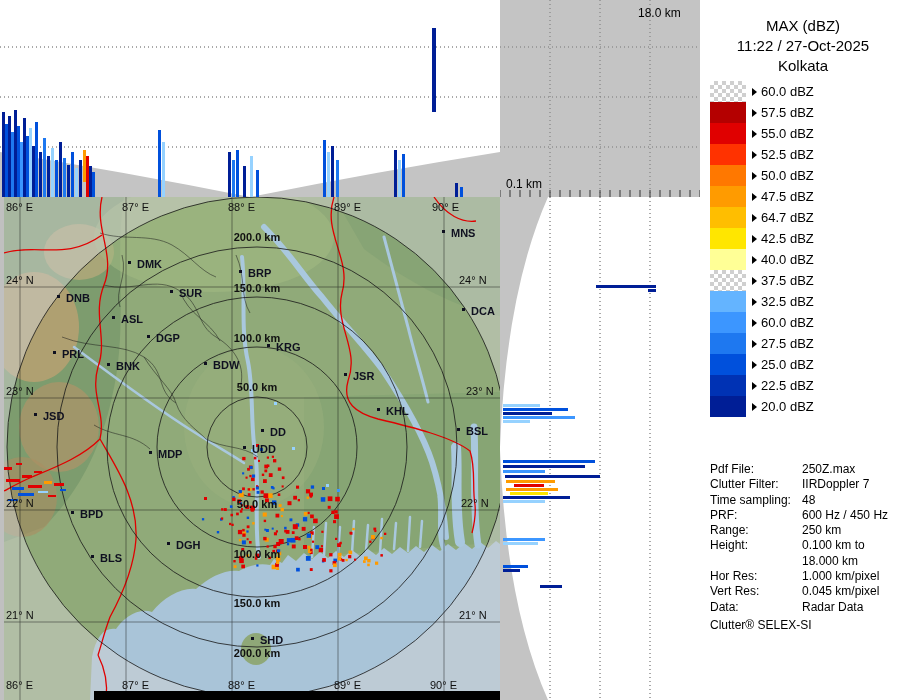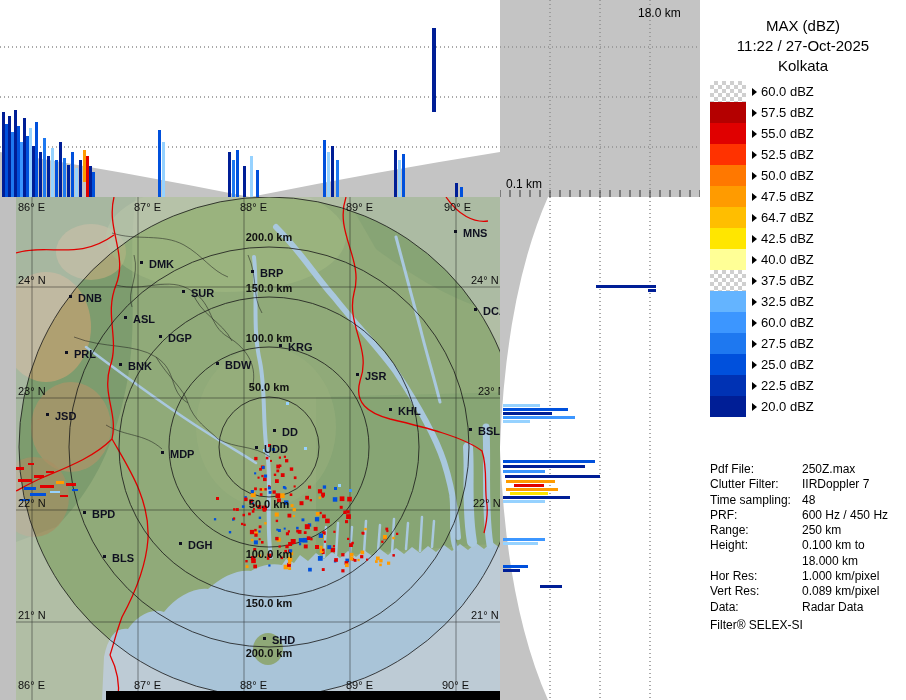--- a/index.html
+++ b/index.html
@@ -1,21 +1,21 @@
 <!DOCTYPE html>
 <html><head>
 <meta charset="utf-8">
 <style>
   html,body{margin:0;padding:0;background:#c0c0c0;}
   #app{position:relative;width:906px;height:700px;background:#c0c0c0;overflow:hidden;
        font-family:"Liberation Sans","DejaVu Sans",sans-serif;color:#000;}
   .panel{position:absolute;}
   #top-panel{left:0;top:0;width:500px;height:197px;background:#fff;}
   #corner-panel{left:500px;top:0;width:200px;height:197px;background:#c4c4c4;}
-  #map-panel{left:16px;top:197px;width:500px;height:503px;background:#90aa79;}
+  #map-panel{left:4px;top:197px;width:500px;height:503px;background:#90aa79;}
   #right-panel{left:500px;top:197px;width:200px;height:503px;background:#fff;}
   #legend-panel{left:700px;top:0;width:206px;height:700px;background:#fff;}
   .ax-label{position:absolute;font-size:12px;color:#000;white-space:nowrap;}
   #axis-max{left:138px;top:6px;}
   #axis-min{left:6px;top:177px;}
   .lg-head{padding-top:16px;text-align:center;font-size:15px;line-height:20px;}
   #legend-entries{margin:5px 0 0 10px;}
   .lg-row{display:flex;align-items:center;height:21px;}
   .sw{width:36px;height:21px;flex:none;}
   .sw.checker{background-color:#fff;
@@ -669,23 +669,23 @@
         <div class="info-row">
           <span class="info-label"></span>
           <span class="info-value">18.000 km</span>
         </div>
         <div class="info-row">
           <span class="info-label">Hor Res:</span>
           <span class="info-value">1.000 km/pixel</span>
         </div>
         <div class="info-row">
           <span class="info-label">Vert Res:</span>
-          <span class="info-value">0.089 km/pixel</span>
+          <span class="info-value">0.045 km/pixel</span>
         </div>
         <div class="info-row">
           <span class="info-label">Data:</span>
           <span class="info-value">Radar Data</span>
         </div>
       </div>
-    <div id="legend-footer">Filter® SELEX-SI</div>
+    <div id="legend-footer">Clutter® SELEX-SI</div>
   </div>
 
 </div>
 
 </body></html>

